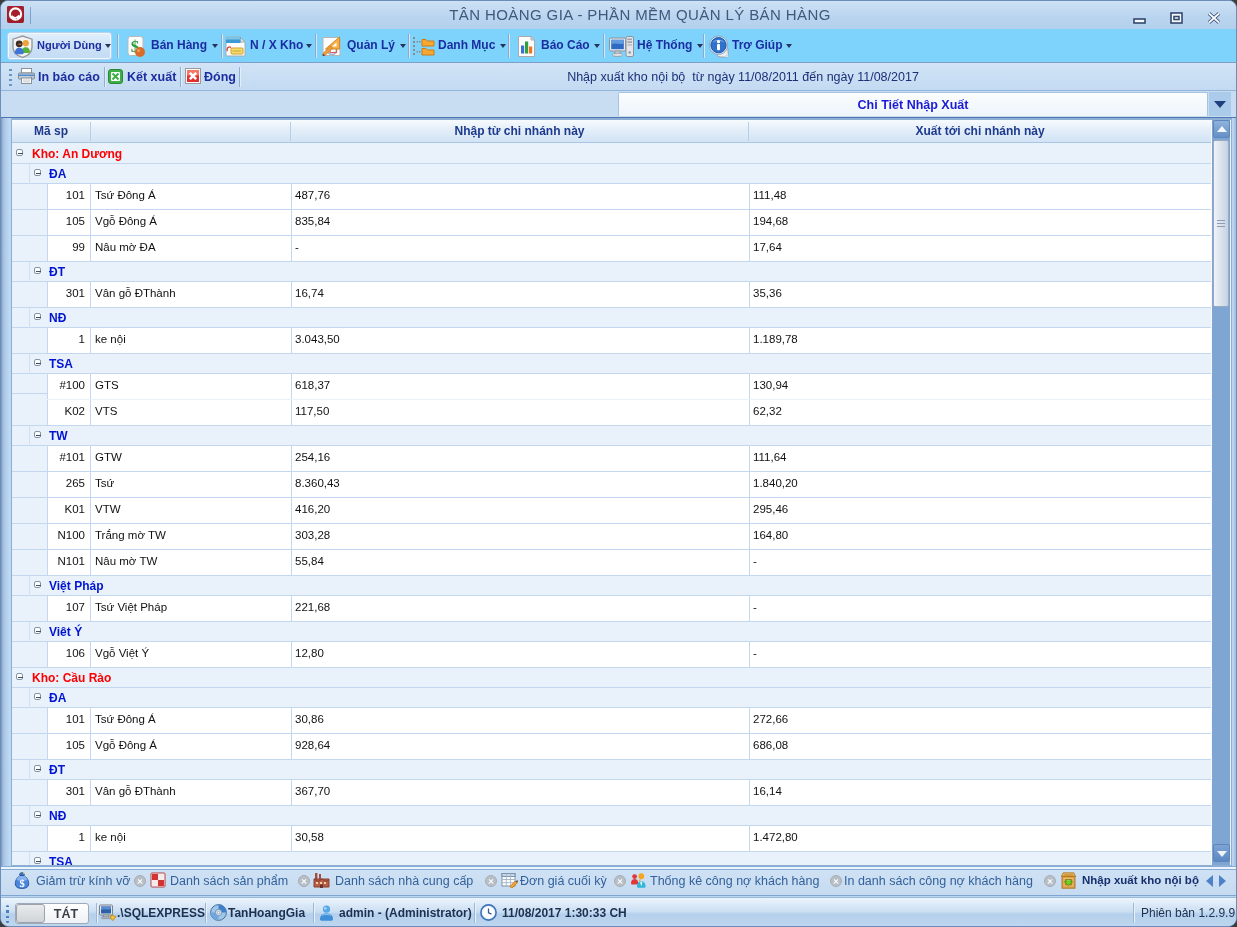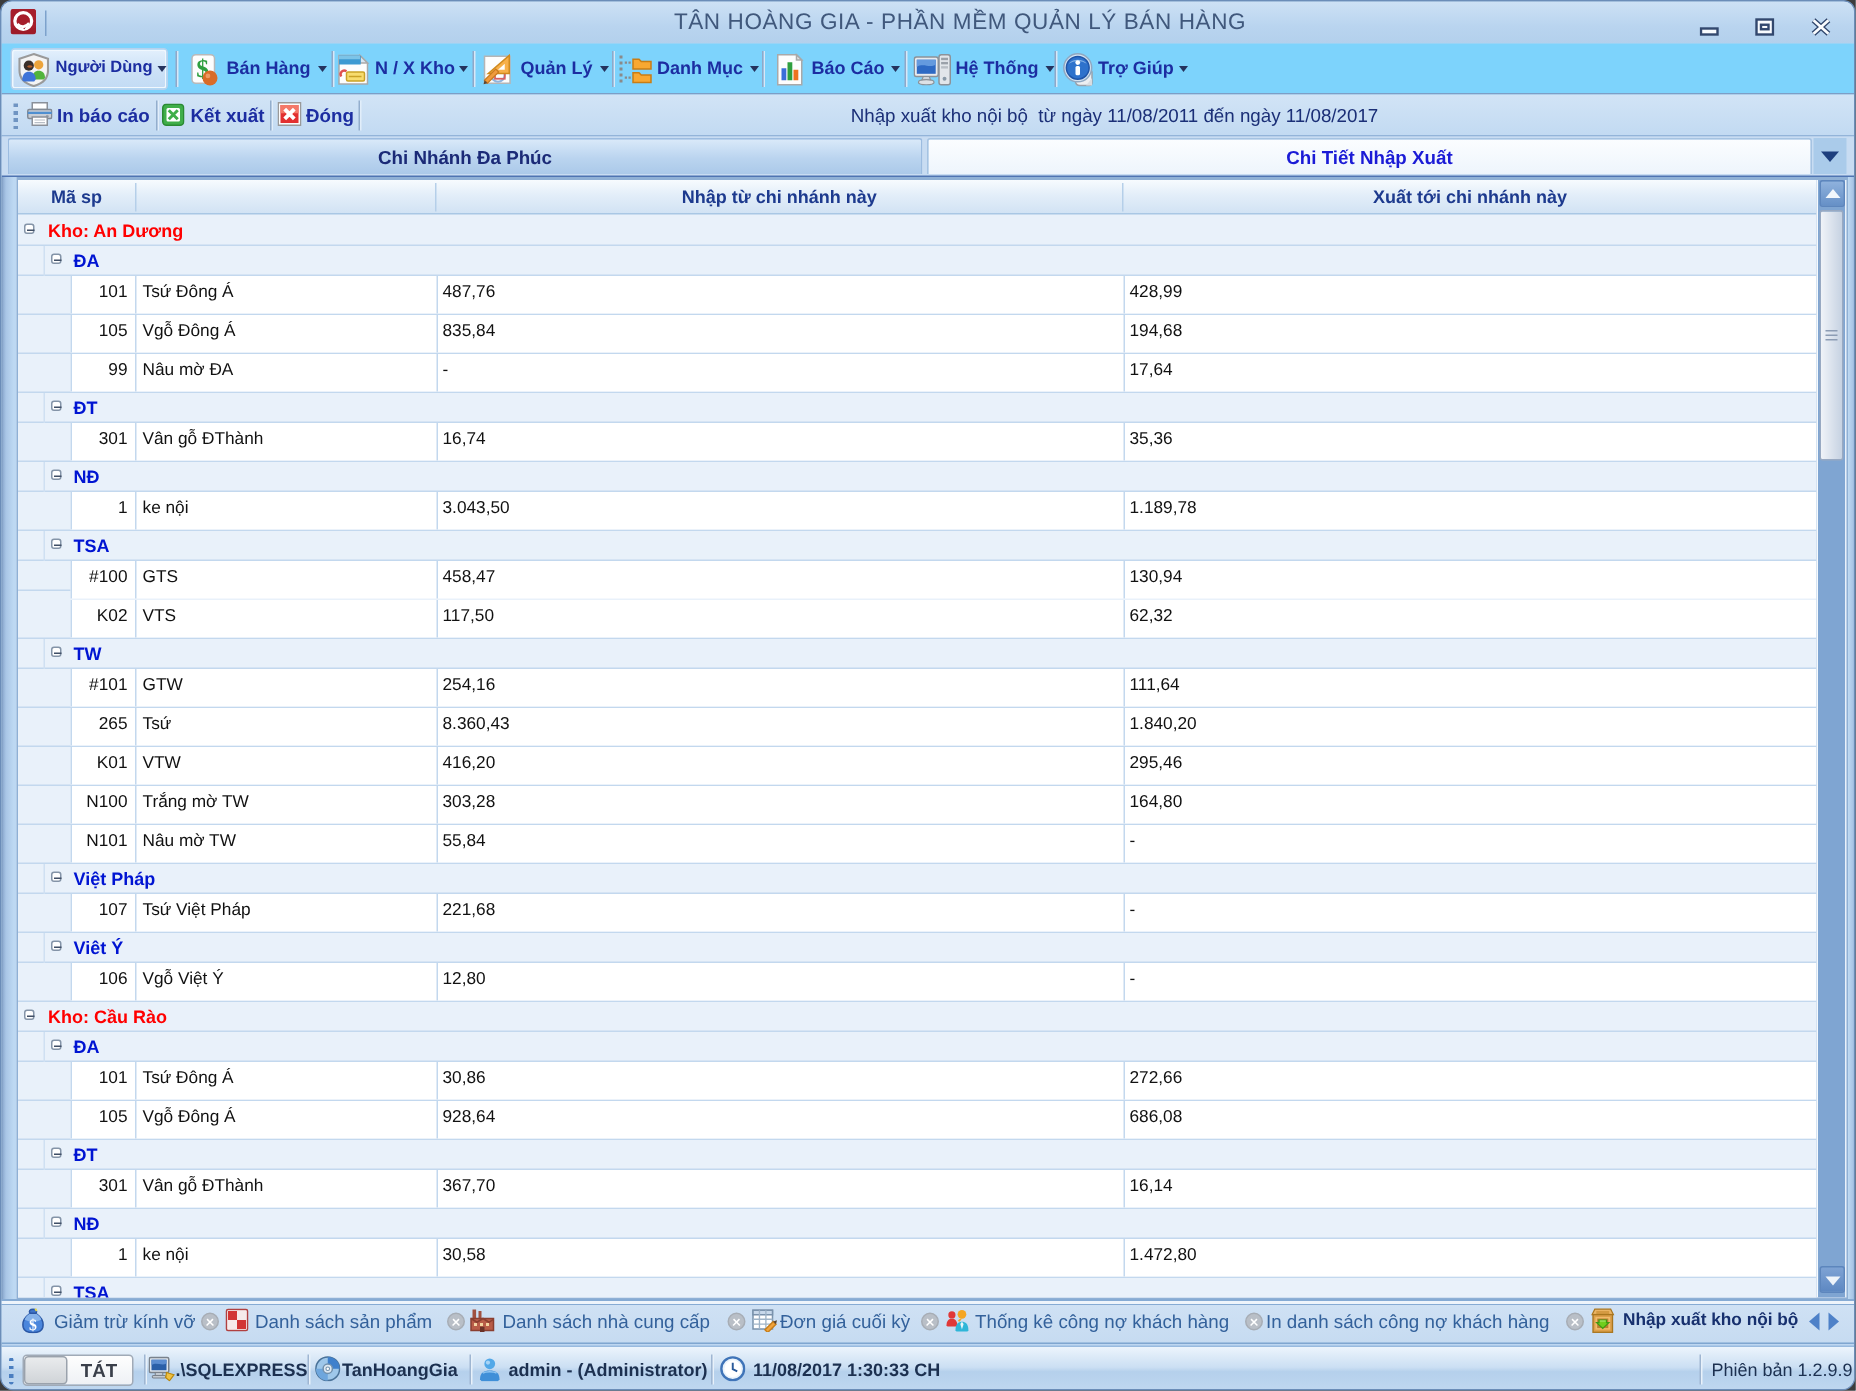--- a/index.html
+++ b/index.html
@@ -275,21 +275,20 @@
           <rect x="2" y="2" width="12" height="12" fill="#e23030"></rect>
           <rect x="2" y="2" width="12" height="5.5" fill="#f47868"></rect>
           <path d="M4.8 4.8 L11.2 11.2 M11.2 4.8 L4.8 11.2" stroke="#fff" stroke-width="2.6"></path>
         </svg>
       </div>
 <div class="ttx" style="left:203px;">Đóng</div>
 <div class="tsep" style="left:238px;"></div>
 <div id="tb2lab">Nhập xuất kho nội bộ&nbsp; từ ngày 11/08/2011 đến ngày 11/08/2017</div>
 </div>
 <div id="tabrow" class="abs">
-<div id="tab1">Chi Nhánh Đa Phúc</div>
 <div id="tab2">Chi Tiết Nhập Xuất</div>
 <div id="tabarr"></div>
 <div id="tabline"></div>
 </div>
 <div class="abs" style="left:0;top:117px;width:10px;height:749px;background:linear-gradient(to right,#7593b8 0,#8fadd2 1px,#a9c6e6 3px,#bdd8f2 8px);"></div>
 <div class="abs" style="left:1231px;top:117px;width:6px;height:749px;background:linear-gradient(to left,#7593b8 0,#8fadd2 1px,#aac7e7 3px,#bed9f2 6px);"></div>
 <div id="grid" class="abs">
 <div id="ghead">
 <div class="hcell" style="left:0px;width:78px;">Mã sp</div>
 <div class="hsep" style="left:78px;"></div>
@@ -310,21 +309,21 @@
       </div>
 <div class="drow" style="top:64px;height:26px;">
         <div class="dcells">
           <div class="vline" style="left:42px;"></div>
           <div class="vline" style="left:243px;"></div>
           <div class="vline" style="left:701px;"></div>
         </div>
         <div class="code">101</div>
         <div class="name">Tsứ Đông Á</div>
         <div class="v1">487,76</div>
-        <div class="v2">428,99</div>
+        <div class="v2">111,48</div>
       </div>
 <div class="drow" style="top:90px;height:26px;">
         <div class="dcells">
           <div class="vline" style="left:42px;"></div>
           <div class="vline" style="left:243px;"></div>
           <div class="vline" style="left:701px;"></div>
         </div>
         <div class="code">105</div>
         <div class="name">Vgỗ Đông Á</div>
         <div class="v1">835,84</div>
@@ -379,21 +378,21 @@
         <div class="gl1">TSA</div>
       </div>
 <div class="drow" style="top:254px;height:20px;">
         <div class="dcells">
           <div class="vline" style="left:42px;"></div>
           <div class="vline" style="left:243px;"></div>
           <div class="vline" style="left:701px;"></div>
         </div>
         <div class="code">#100</div>
         <div class="name">GTS</div>
-        <div class="v1">458,47</div>
+        <div class="v1">618,37</div>
         <div class="v2">130,94</div>
       </div>
 <div class="drow" style="top:280px;height:26px;">
         <div class="dcells">
           <div class="vline" style="left:42px;"></div>
           <div class="vline" style="left:243px;"></div>
           <div class="vline" style="left:701px;"></div>
         </div>
         <div class="code">K02</div>
         <div class="name">VTS</div>

